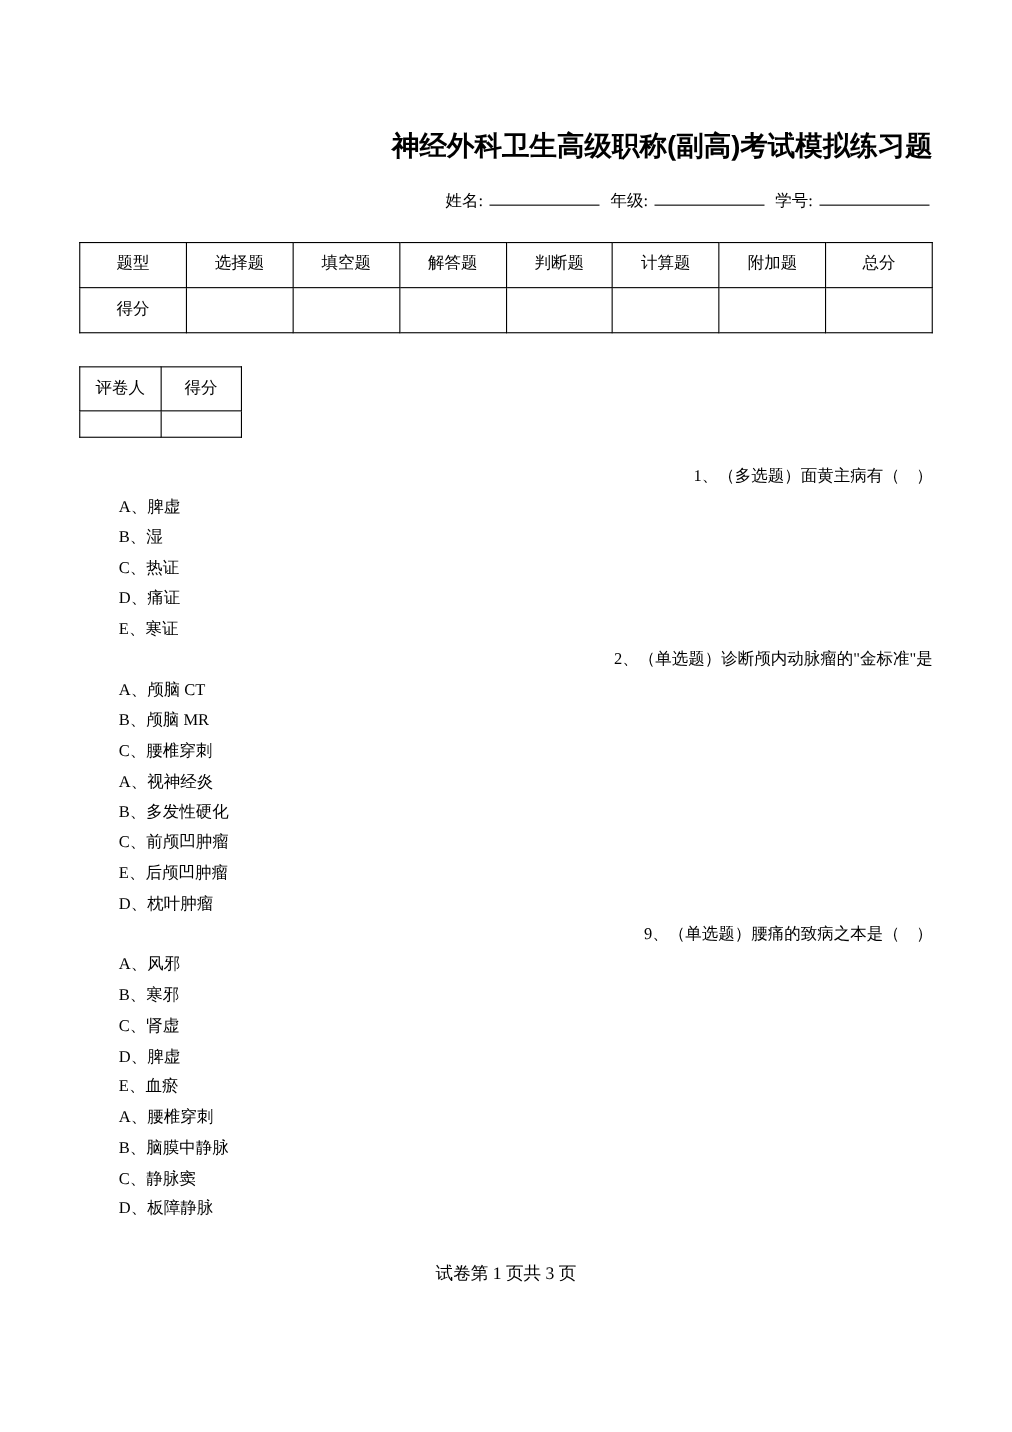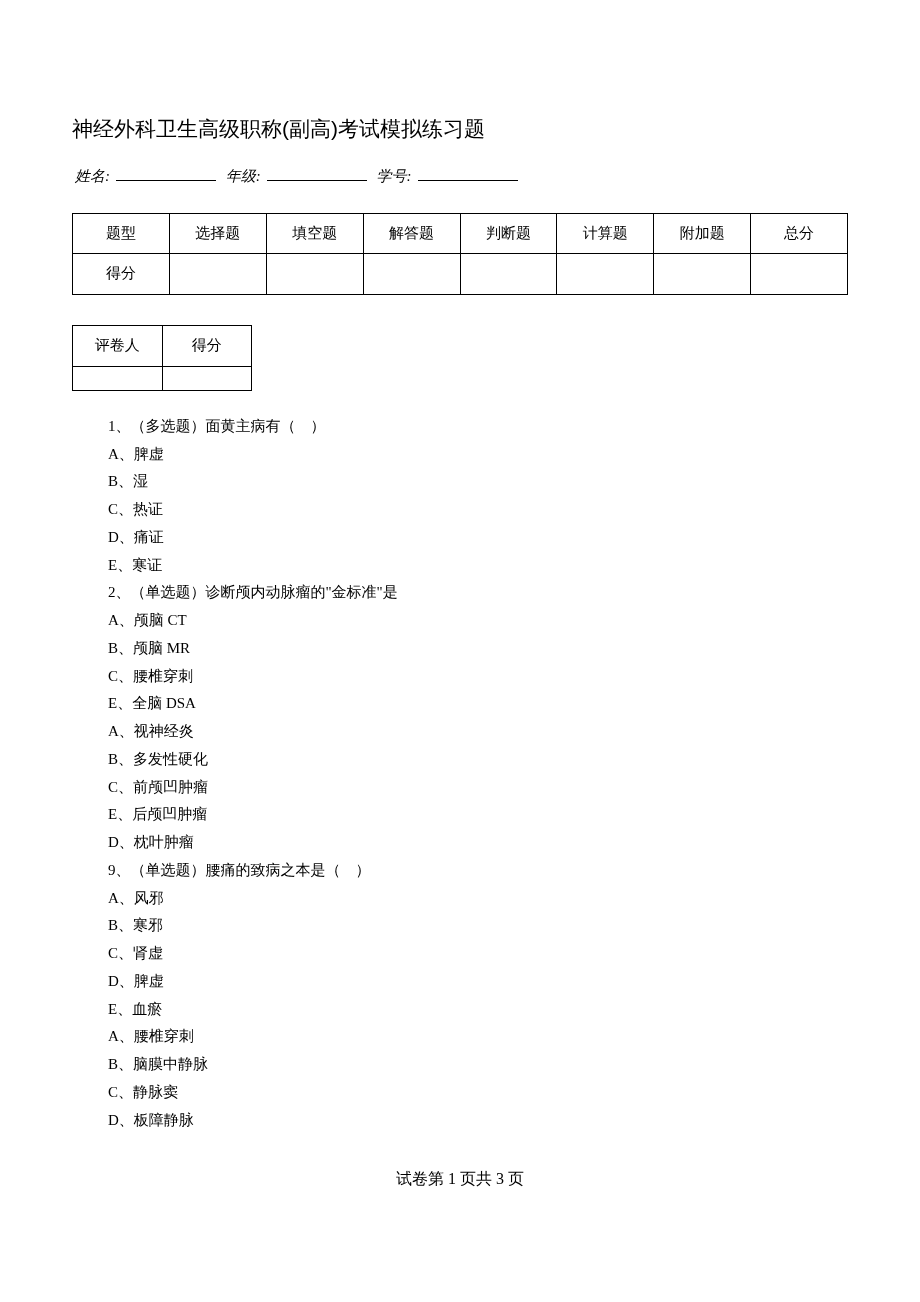--- a/index.html
+++ b/index.html
@@ -10,31 +10,30 @@
     body {
       font-family: "SimSun", "宋体", serif;
       font-size: 15px;
       background: #fff;
       width: 920px;
       padding: 110px 72px 40px 72px;
       line-height: 1.85;
       color: #000;
     }
     h1 {
-      text-align: left;
-      font-size: 21px;
-      font-weight: normal;
+      text-align: right;
+      font-size: 25px;
+      font-weight: bold;
       margin-bottom: 14px;
       font-family: "SimHei", "黑体", sans-serif;
     }
     .student-info {
-      text-align: left;
+      text-align: right;
       margin-bottom: 22px;
       font-size: 15px;
-      font-style: italic;
     }
     .student-info span {
       margin: 0 3px;
     }
     .blank-line {
       display: inline-block;
       border-bottom: 1px solid #000;
       min-width: 100px;
       height: 1.1em;
       vertical-align: baseline;
@@ -52,36 +51,37 @@
     }
     .score-table {
       width: 100%;
       padding-left: 44px;
     }
     .score-table td {
       width: 12.5%;
       height: 32px;
     }
     .grader-table {
-      width: 180px;
+      width: 148px;
       margin-top: 30px;
     }
     .grader-table td {
       width: 50%;
       height: 24px;
     }
     .questions {
       margin-top: 22px;
       padding-left: 36px;
     }
     .question-line {
       text-indent: 0;
     }
     .q-stem {
       text-indent: 0;
+      text-align: right;
     }
     .q-stem-wrap {
       margin-left: -36px;
       text-indent: 36px;
     }
     .footer {
       text-align: center;
       margin-top: 30px;
       font-size: 16px;
       font-family: "SimSun", serif;
@@ -140,21 +140,20 @@
     <div class="q-stem">1、（多选题）面黄主病有（　）</div>
     <div class="question-line">A、脾虚</div>
     <div class="question-line">B、湿</div>
     <div class="question-line">C、热证</div>
     <div class="question-line">D、痛证</div>
     <div class="question-line">E、寒证</div>
     <div class="q-stem">2、（单选题）诊断颅内动脉瘤的"金标准"是</div>
     <div class="question-line">A、颅脑 CT</div>
     <div class="question-line">B、颅脑 MR</div>
     <div class="question-line">C、腰椎穿刺</div>
-    <div class="question-line">E、全脑 DSA</div>
     <div class="question-line">A、视神经炎</div>
     <div class="question-line">B、多发性硬化</div>
     <div class="question-line">C、前颅凹肿瘤</div>
     <div class="question-line">E、后颅凹肿瘤</div>
     <div class="question-line">D、枕叶肿瘤</div>
     <div class="q-stem">9、（单选题）腰痛的致病之本是（　）</div>
     <div class="question-line">A、风邪</div>
     <div class="question-line">B、寒邪</div>
     <div class="question-line">C、肾虚</div>
     <div class="question-line">D、脾虚</div>

